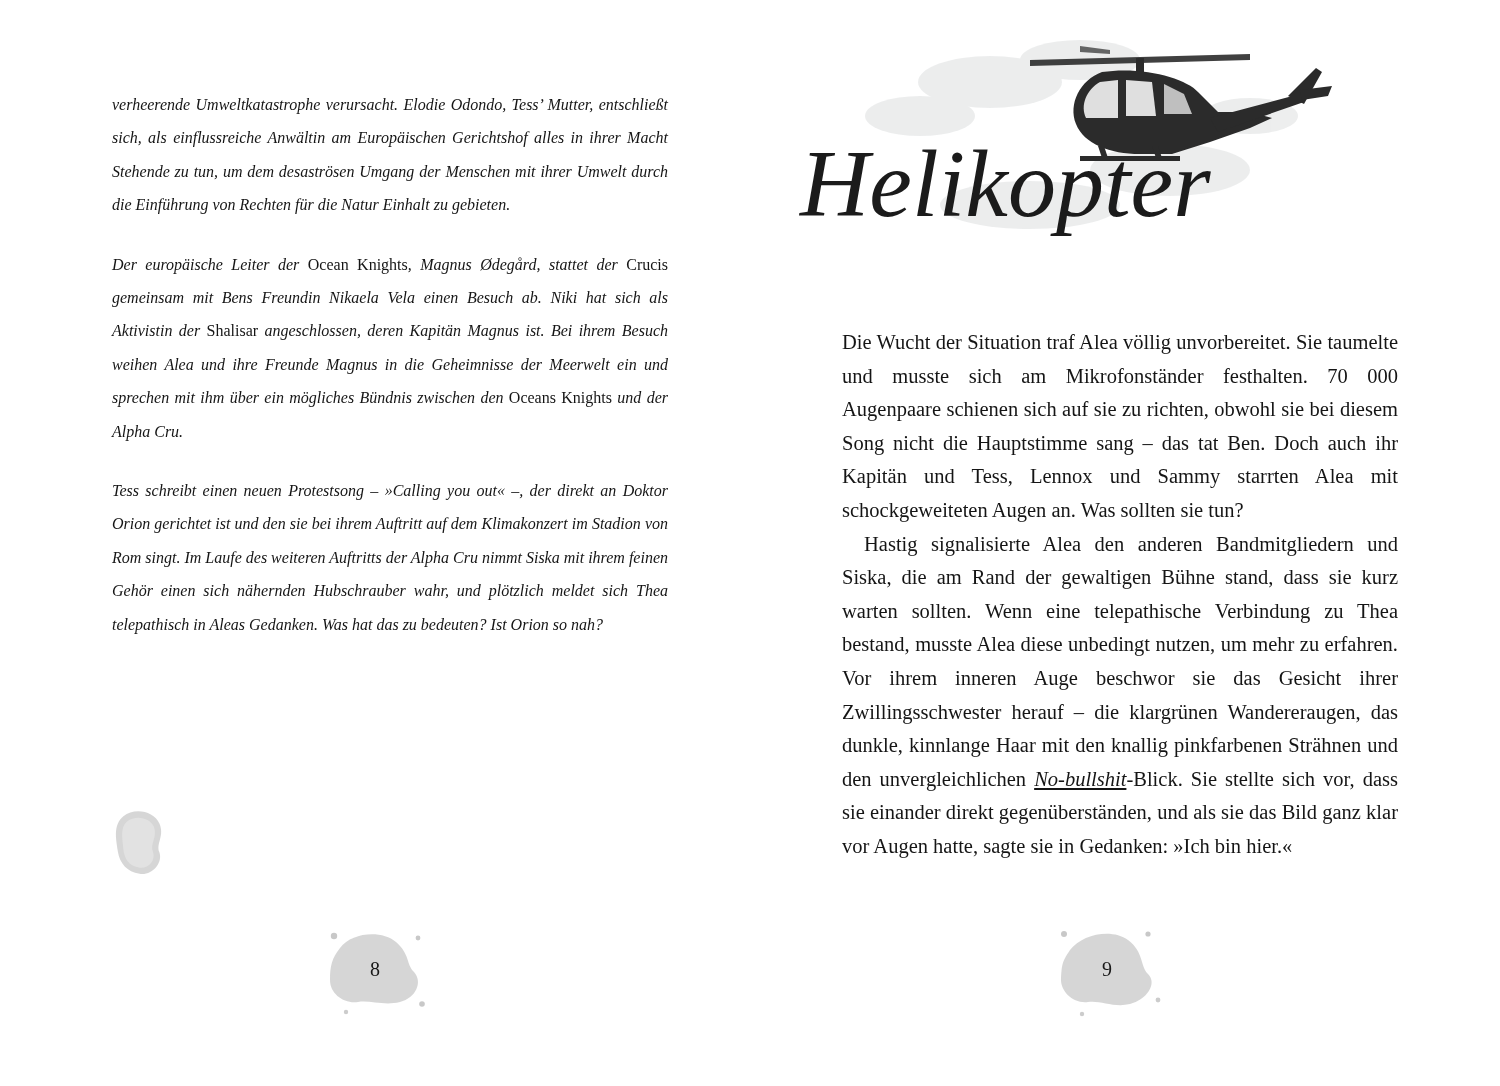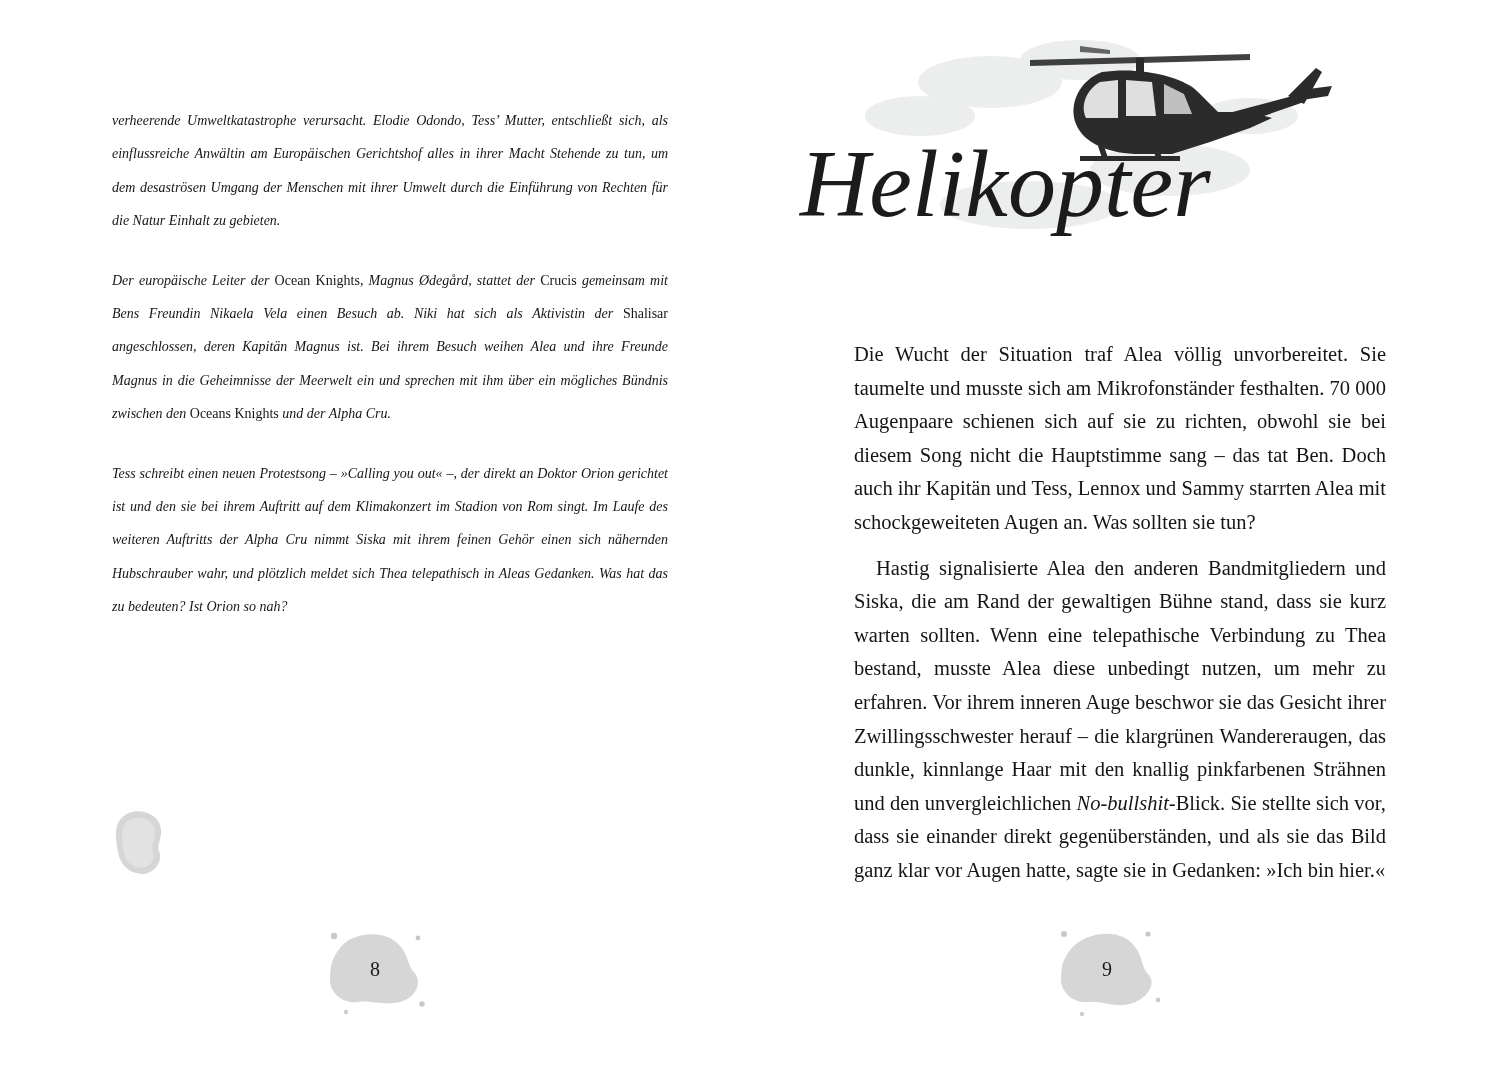--- a/index.html
+++ b/index.html
@@ -31,24 +31,24 @@
 
   
   .left-col {
     position: absolute;
     left: 112px;
     top: 88px;
     width: 556px;
   }
 
   .para {
-    font-size: 14px;
+    font-size: 16px;
     line-height: 33.4px;
     text-align: justify;
-    margin: 16px 0 26px 0;
+    margin: 0 0 26px 0;
     hyphens: manual;
   }
   .para.italic {
     font-style: italic;
   }
   .para .up {
     font-style: normal;
   }
 
   
@@ -64,28 +64,29 @@
   .right-col {
     position: absolute;
     left: 92px;
     top: 326px;
     width: 556px;
   }
   .body-par {
     font-size: 20.5px;
     line-height: 33.6px;
     text-align: justify;
-    margin: 12px;
+    margin: 0;
     text-indent: 0;
   }
   .body-par + .body-par {
     text-indent: 22px;
   }
   .body-par .it {
     font-style: italic;
+    text-decoration: underline;
   }
 
   
   .blot-num {
     position: absolute;
     bottom: 62px;
     width: 130px;
     height: 110px;
   }
   .blot-num .num {

